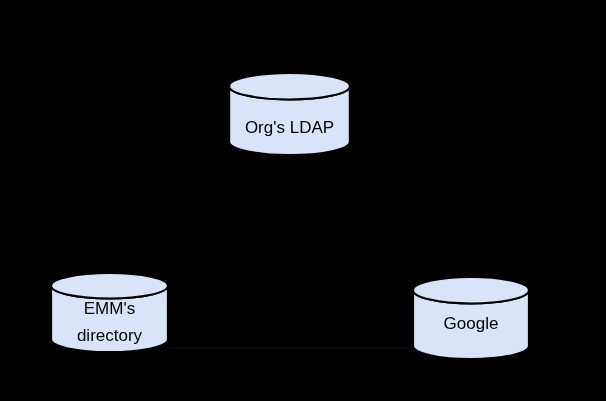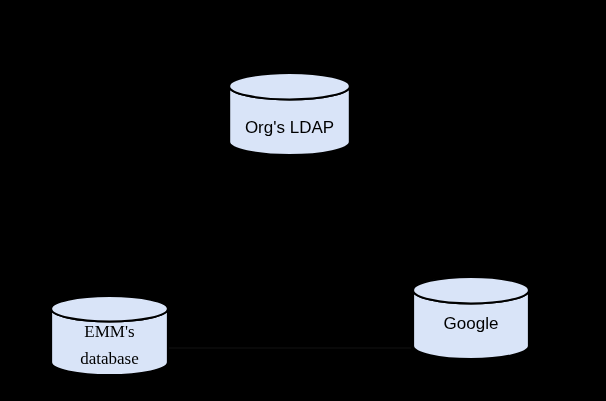--- a/index.html
+++ b/index.html
@@ -30,21 +30,21 @@
     height: 401px;
   }
   .edge {
     stroke: var(--edge, #0c0c0c);
     stroke-width: 1.5;
   }
   .node {
     position: absolute;
   }
   .node-ldap   { left: 228px; top: 72px;  width: 123px; height: 85px; }
-  .node-emm    { left: 50px;  top: 295px; width: 119px; height: 82px; font-family: Liberation Serif, serif; }
+  .node-emm    { left: 50px;  top: 272px; width: 119px; height: 82px; }
   .node-google { left: 412px; top: 276px; width: 118px; height: 85px; }
   .cyl {
     position: absolute;
     left: 0; top: 0;
     width: 100%;
     height: 100%;
     display: block;
   }
   .cyl-body, .cyl-top {
     fill: var(--fill, #d9e4f8);
@@ -88,21 +88,21 @@
     </div>
   </div>
 
   <div class="node node-emm">
     <svg class="cyl" viewBox="0 0 123 85" preserveAspectRatio="none" aria-hidden="true">
       <path class="cyl-body" d="M 1.2 14.2 L 1.2 69.8 A 60.3 13.2 0 0 0 121.8 69.8 L 121.8 14.2 A 60.3 13.2 0 0 1 1.2 14.2 Z"></path>
       <ellipse class="cyl-top" cx="61.5" cy="14.2" rx="60.3" ry="13.2"></ellipse>
     </svg>
     <div class="label">
       <div>EMM's</div>
-      <div>database</div>
+      <div>directory</div>
     </div>
   </div>
 
   <div class="node node-google">
     <svg class="cyl" viewBox="0 0 123 85" preserveAspectRatio="none" aria-hidden="true">
       <path class="cyl-body" d="M 1.2 14.2 L 1.2 69.8 A 60.3 13.2 0 0 0 121.8 69.8 L 121.8 14.2 A 60.3 13.2 0 0 1 1.2 14.2 Z"></path>
       <ellipse class="cyl-top" cx="61.5" cy="14.2" rx="60.3" ry="13.2"></ellipse>
     </svg>
     <div class="label">
       <div>Google</div>

